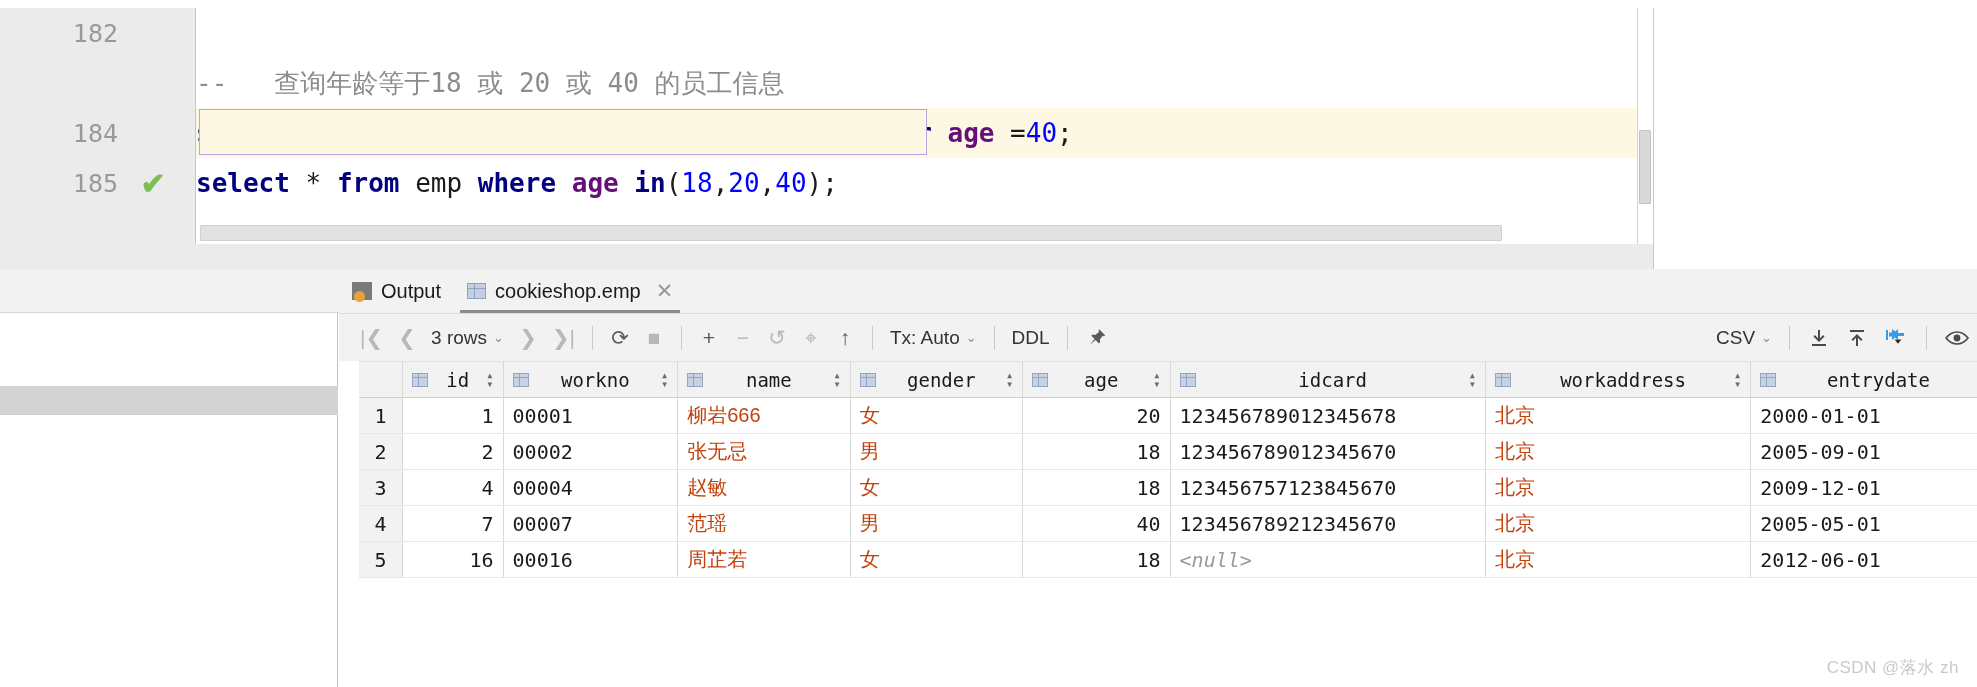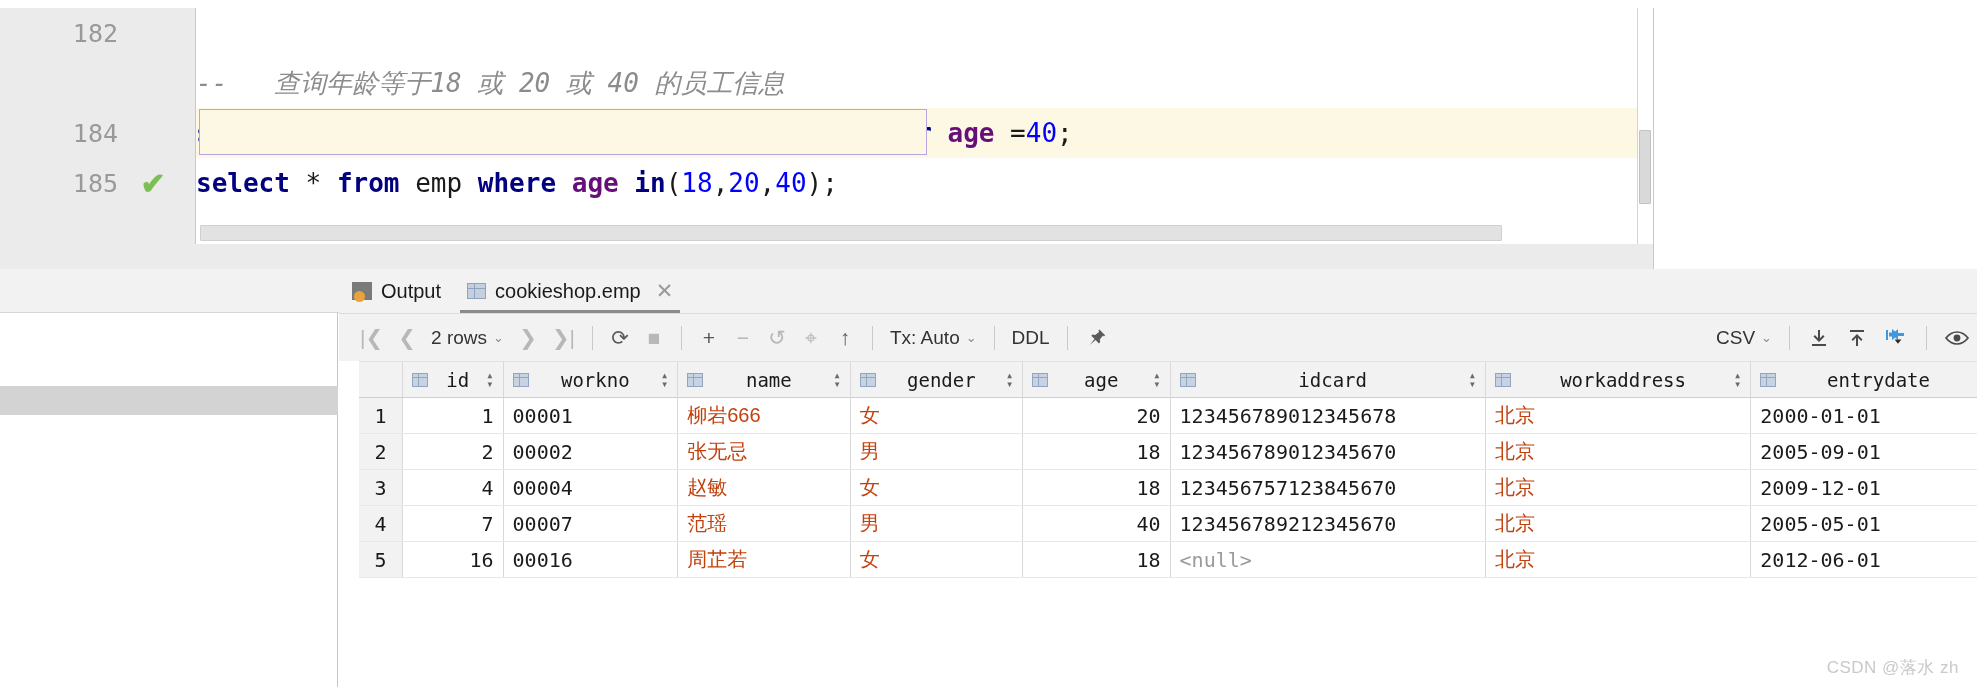--- a/index.html
+++ b/index.html
@@ -42,21 +42,21 @@
     position:absolute; left:196px; height:50px;
     display:flex; align-items:center;
     font-family:"DejaVu Sans Mono", monospace;
     font-size:26px; white-space:pre;
   }
   .kw      { color:#000080; font-weight:bold; }
   .kw2     { color:#660e7a; font-weight:bold; }
   .plain   { color:#1a1a1a; }
   .num     { color:#0000ff; }
   .punct   { color:#1a1a1a; }
-  .comment { color:#8c8c8c; font-style:italic; }
+  .comment { color:#8c8c8c; }
 
   #hl-row {
     position:absolute; left:0; top:100px; width:1654px; height:50px;
     background:#fdf8e3;
   }
   #sel-box {
     position:absolute; left:199px; top:101px; width:728px; height:46px;
     background:#fdf8e3;
     border:1px solid #b9a6e0;
   }
@@ -209,21 +209,21 @@
   td.rownum {
     background:#f2f2f2; text-align:center; color:#1a1a1a;
     font-family:"DejaVu Sans Mono", monospace; width:40px;
     border-right:1px solid #d9d9d9;
   }
   td.numcell {
     text-align:right; font-family:"DejaVu Sans Mono", monospace; color:#1a1a1a;
   }
   td.txtcell { font-family:"DejaVu Sans Mono", monospace; color:#1a1a1a;margin-left:24px; }
   td.cjkcell { font-family:Liberation Sans, sans-serif; color:#c2410c;margin-top:36px; }
-  td .nullv { color:#9a9a9a; font-family:"DejaVu Sans Mono", monospace; }
+  td .nullv { color:#9a9a9a; font-style:italic; font-family:"DejaVu Sans Mono", monospace; }
 
   
   #watermark {
     position:absolute; right:18px; bottom:8px;
     font-size:17px; color:#c9c9c9; letter-spacing:0.5px;
   }
   svg { display:block; }
 </style>
 </head>
 <body>
@@ -295,21 +295,21 @@
         <span>cookieshop.emp</span>
         <span class="tab-close">✕</span>
       </div>
 
     </div>
 
     <div id="gridtoolbar">
       <div class="tb dim">|❮</div>
       <div class="tb dim">❮</div>
       <div class="tb">
-        <span class="tb-text">2 rows</span>
+        <span class="tb-text">3 rows</span>
         <span class="caret">⌄</span>
       </div>
       <div class="tb dim">❯</div>
       <div class="tb dim">❯|</div>
 
       <div class="tb-sep"></div>
 
       <div class="tb">⟳</div>
       <div class="tb dim">■</div>
 

